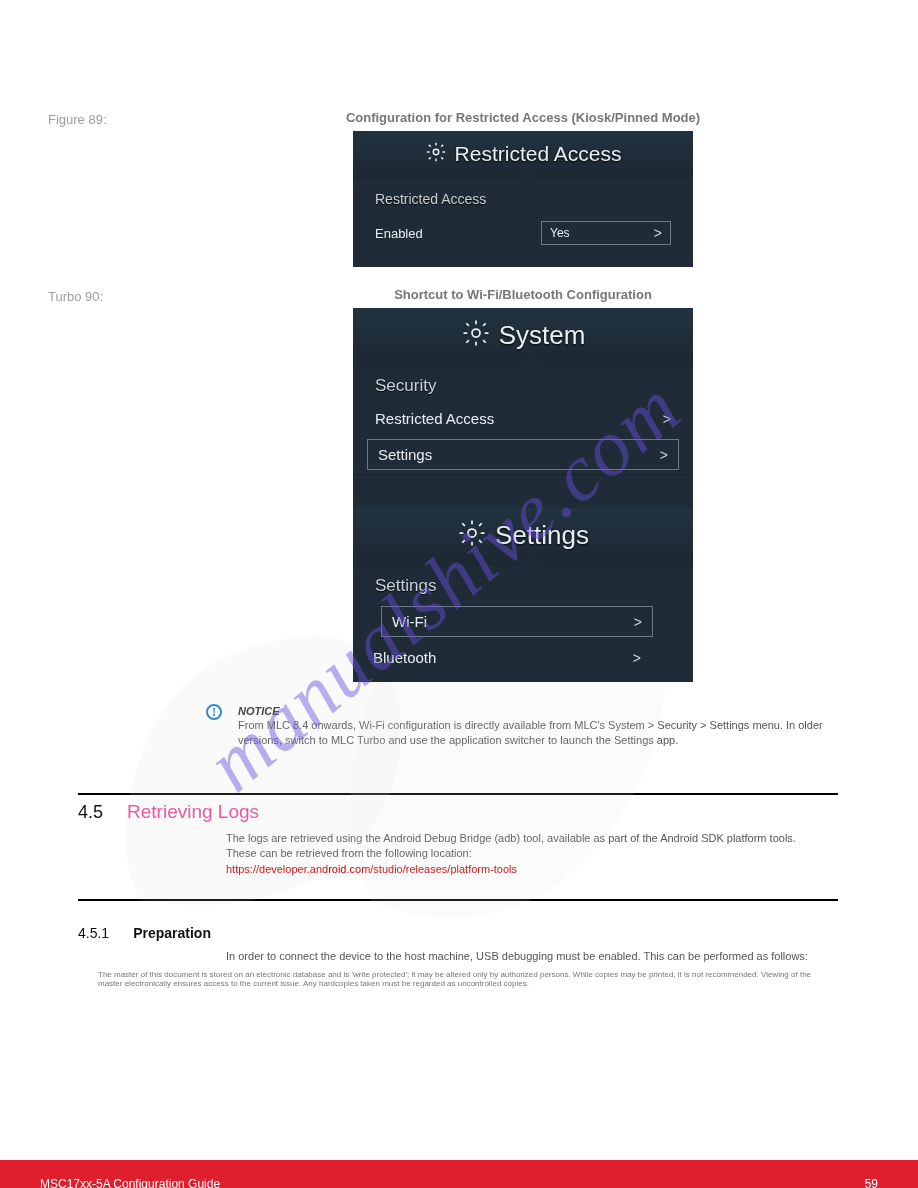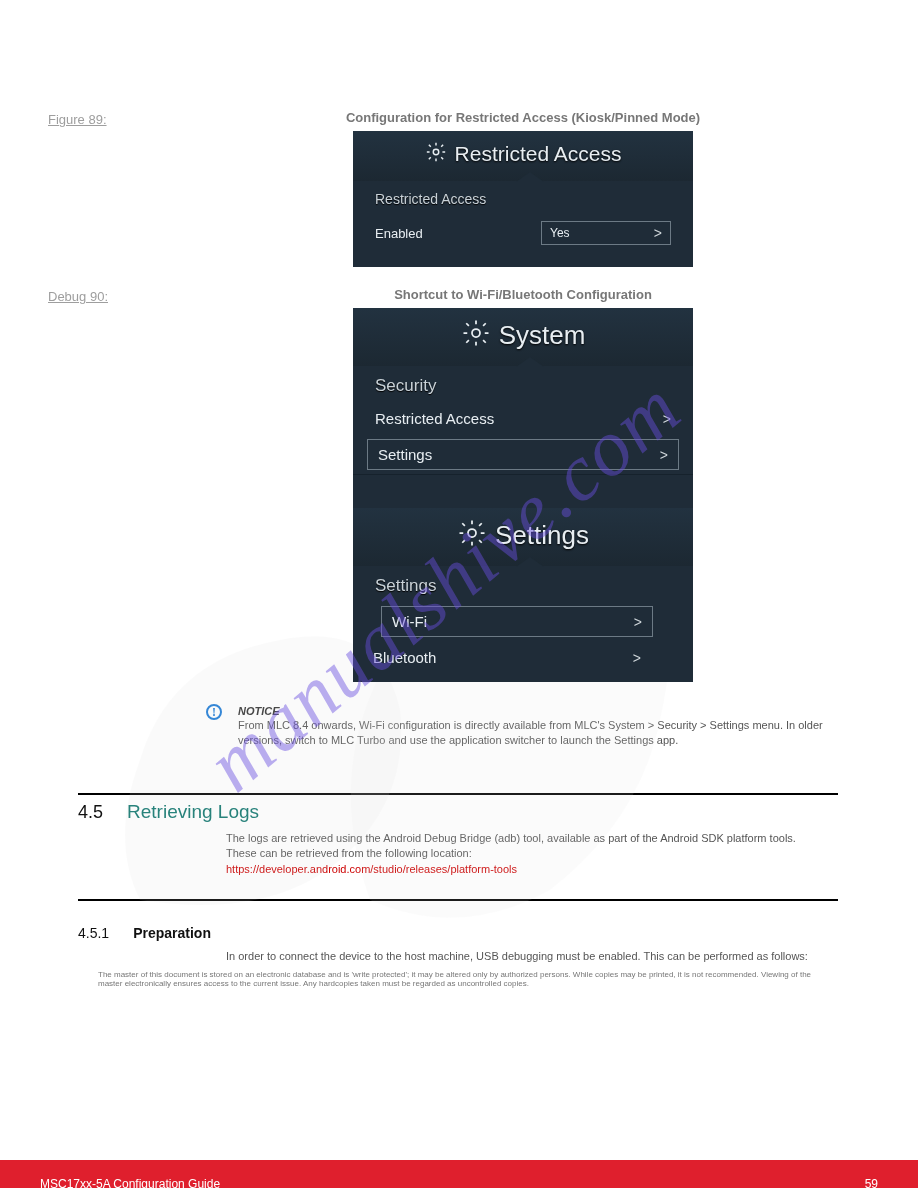--- a/index.html
+++ b/index.html
@@ -29,21 +29,21 @@
     left: 150px; top: 540px;
     letter-spacing:2px;
     pointer-events:none;
     z-index:5;
   }
 
   .fig-row { display:flex; align-items:flex-start; margin-top:70px; position:relative; z-index:2;}
   .fig-row + .fig-row { margin-top:20px; }
   .fig-label {
     width:130px; flex:none;
-    color:#9e9e9e; font-size:13px; padding-top:2px;text-decoration:underline;
+    color:#9e9e9e; font-size:13px; padding-top:2px;
   }
   .fig-body { flex:1; }
   .fig-caption { color:#777; font-weight:bold; font-size:13px; margin-bottom:6px;text-align:center;}
 
   
   .ui-panel {
     background:#1f2c38; color:#e8eef2; font-family:Arial,sans-serif;
     width:340px; margin:0 auto;
   }
   .ui-header {
@@ -91,21 +91,21 @@
     display:flex; align-items:center; justify-content:center;
     font-size:12px; font-weight:bold; flex:none; font-family:Georgia,serif;
   }
   .notice-text { color:#555; font-size:11px; line-height:1.3;}
   .notice-text b { color:#333; font-style:italic;}
 
   .section-heading-row { margin-top:46px;}
   .hr { height:2px; background:#000; margin:4px 30px 0 30px;}
   .section-num { display:flex; gap:24px; align-items:baseline; padding-left:30px; margin-top:6px;}
   .section-num .num { font-size:18px; color:#111;}
-  .section-num .ttl { font-size:19px; color:#0f766e;}
+  .section-num .ttl { font-size:19px; color:#ec4899;}
   .section-para { font-size:11px; color:#555; padding:8px 60px 0 178px; line-height:1.4;}
   .sub-heading { display:flex; gap:24px; padding-left:30px; margin-top:24px;}
   .sub-heading .num { font-size:14px; color:#111;}
   .sub-heading .ttl { font-size:14px; color:#111; font-weight:bold;}
 
   .bottom-strip {
     position:relative;
     height:58px;
     margin-top:30px;
   }
@@ -157,21 +157,21 @@
             <span>Yes</span>
             <span class="chev">&gt;</span>
           </span>
         </div>
         <div style="height:14px;"></div>
       </div>
     </div>
   </div>
 
   <div class="fig-row">
-    <div class="fig-label">Debug 90:</div>
+    <div class="fig-label">Turbo 90:</div>
     <div class="fig-body">
       <div class="fig-caption">Shortcut to Wi-Fi/Bluetooth Configuration</div>
       <div class="ui-panel">
         <div class="ui-header">
           <span class="ui-header-inner">
             <span>
               <svg class="gear big" viewBox="0 0 24 24" fill="none" stroke="#e8eef2" stroke-width="1.4">
                 <circle cx="12" cy="12" r="3.2"></circle>
                 <path d="M12 2v3M12 19v3M4.2 4.2l2.1 2.1M17.7 17.7l2.1 2.1M2 12h3M19 12h3M4.2 19.8l2.1-2.1M17.7 6.3l2.1-2.1"></path>
               </svg>

